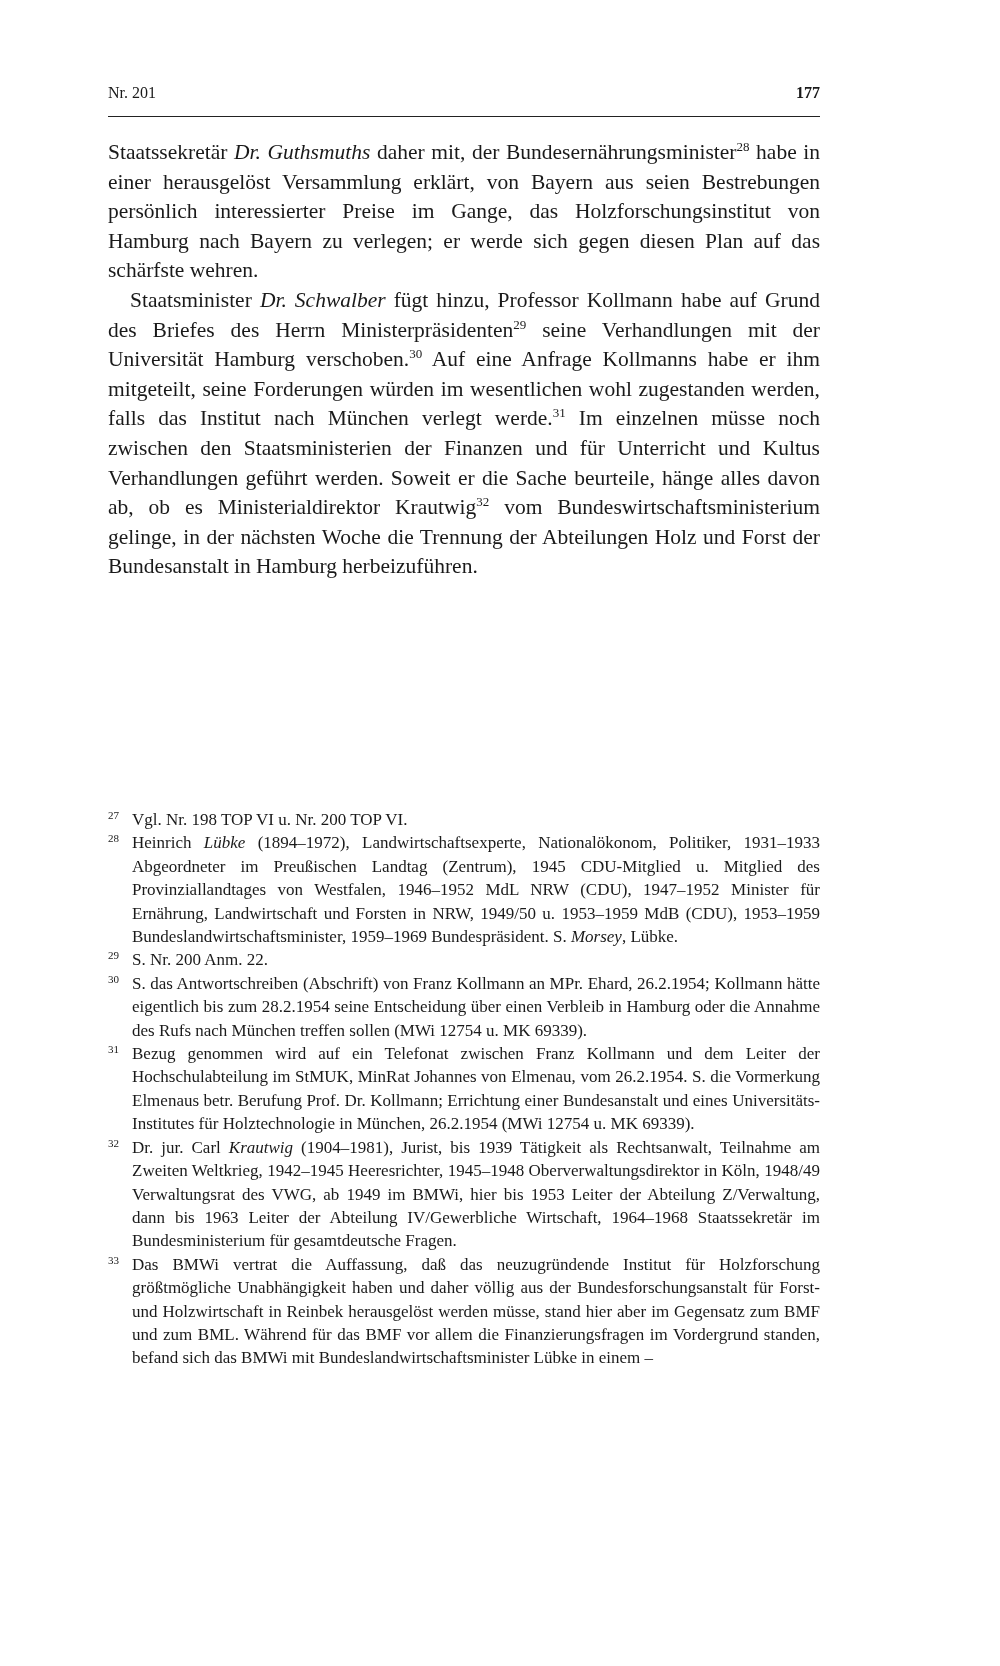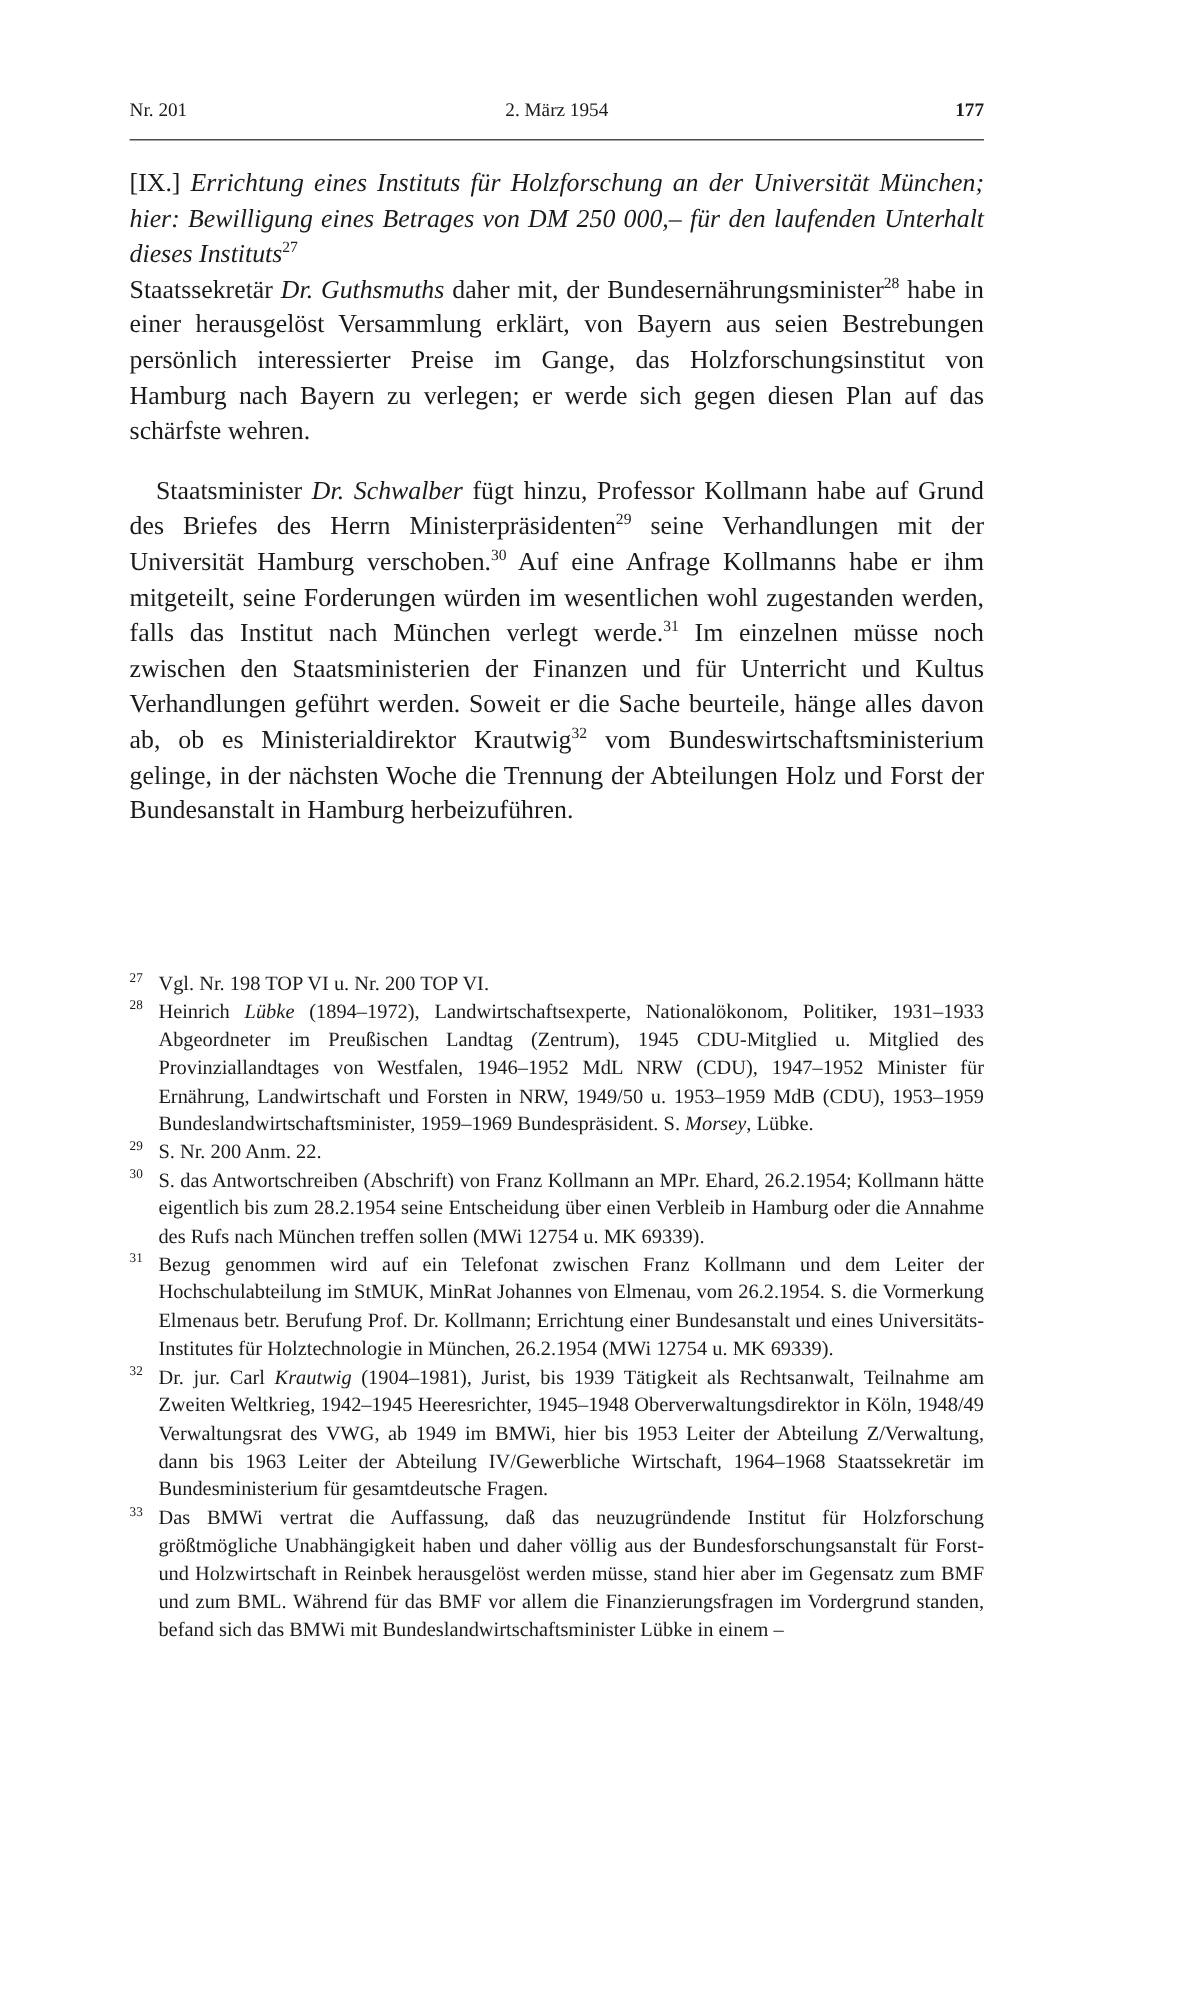--- a/index.html
+++ b/index.html
@@ -6,44 +6,39 @@
     body { width: 1000px; height: 1666px; position: relative; overflow: hidden;
       font-family: "Liberation Serif", "DejaVu Serif", serif; color: #1a1a1a; }
     .page { position: absolute; left: 108px; top: 0; width: 712px; }
     .header { position: absolute; top: 82px; left: 0; width: 712px; height: 34px;
       border-bottom: 1px solid #222; font-size: 16px; }
     .header .left { position: absolute; left: 0; top: 2px; }
     .header .center { position: absolute; left: 0; right: 0; top: 2px; text-align: center; }
     .header .right { position: absolute; right: 0; top: 2px; font-weight: bold; }
     .main { position: absolute; top: 138px; left: 0; width: 712px; font-size: 21.5px; line-height: 29.6px; text-align: justify; }
     .main p { margin: 0; }
-    .main .indent { text-indent: 22px; margin-top: 20px; }
+    .main .indent { text-indent: 22px; }
     .title { font-style: italic; }
     sup { font-size: 13px; line-height: 0; vertical-align: 8px; }
     .footnotes { position: absolute; top: 808px; left: 0; width: 712px; font-size: 17px; line-height: 23.4px; }
     .fn { position: relative; padding-left: 24px; text-align: justify; }
     .fn .num { position: absolute; left: 0; top: -4px; font-size: 11px; }
     em { font-style: italic; }
   </style>
 </head>
 <body>
 
 <div class="page">
 
   <div class="header">
     <span class="left">Nr. 201</span>
-    <span class="center">2. März 1954</span>
     <span class="right">177</span>
   </div>
 
   <div class="main">
-    <p>
-      <span>[IX.]</span>
-      <span class="title">Errichtung eines Instituts für Holzforschung an der Universität München; hier: Bewilligung eines Betrages von DM 250 000,– für den laufenden Unterhalt dieses Instituts</span><sup>27</sup>
-    </p>
     <p><span>Staatssekretär </span><em>Dr. Guthsmuths</em><span> daher mit, der Bundesernährungsminister</span><sup>28</sup><span> habe in einer herausgelöst Versammlung erklärt, von Bayern aus seien Bestrebungen persönlich interessierter Preise im Gange, das Holzforschungsinstitut von Hamburg nach Bayern zu verlegen; er werde sich gegen diesen Plan auf das schärfste wehren.</span></p>
     <p class="indent"><span>Staatsminister </span><em>Dr. Schwalber</em><span> fügt hinzu, Professor Kollmann habe auf Grund des Briefes des Herrn Ministerpräsidenten</span><sup>29</sup><span> seine Verhandlungen mit der Universität Hamburg verschoben.</span><sup>30</sup><span> Auf eine Anfrage Kollmanns habe er ihm mitgeteilt, seine Forderungen würden im wesentlichen wohl zugestanden werden, falls das Institut nach München verlegt werde.</span><sup>31</sup><span> Im einzelnen müsse noch zwischen den Staatsministerien der Finanzen und für Unterricht und Kultus Verhandlungen geführt werden. Soweit er die Sache beurteile, hänge alles davon ab, ob es Ministerialdirektor Krautwig</span><sup>32</sup><span> vom Bundeswirtschaftsministerium gelinge, in der nächsten Woche die Trennung der Abteilungen Holz und Forst der Bundesanstalt in Hamburg herbeizuführen.</span></p>
   </div>
 
   <div class="footnotes">
     <div class="fn"><span class="num">27</span><span>Vgl. Nr. 198 TOP VI u. Nr. 200 TOP VI.</span></div>
     <div class="fn"><span class="num">28</span><span>Heinrich </span><em>Lübke</em><span> (1894–1972), Landwirtschaftsexperte, Nationalökonom, Politiker, 1931–1933 Abgeordneter im Preußischen Landtag (Zentrum), 1945 CDU-Mitglied u. Mitglied des Provinziallandtages von Westfalen, 1946–1952 MdL NRW (CDU), 1947–1952 Minister für Ernährung, Landwirtschaft und Forsten in NRW, 1949/50 u. 1953–1959 MdB (CDU), 1953–1959 Bundeslandwirtschaftsminister, 1959–1969 Bundespräsident. S. </span><em>Morsey</em><span>, Lübke.</span></div>
     <div class="fn"><span class="num">29</span><span>S. Nr. 200 Anm. 22.</span></div>
     <div class="fn"><span class="num">30</span><span>S. das Antwortschreiben (Abschrift) von Franz Kollmann an MPr. Ehard, 26.2.1954; Kollmann hätte eigentlich bis zum 28.2.1954 seine Entscheidung über einen Verbleib in Hamburg oder die Annahme des Rufs nach München treffen sollen (MWi 12754 u. MK 69339).</span></div>
     <div class="fn"><span class="num">31</span><span>Bezug genommen wird auf ein Telefonat zwischen Franz Kollmann und dem Leiter der Hochschulabteilung im StMUK, MinRat Johannes von Elmenau, vom 26.2.1954. S. die Vormerkung Elmenaus betr. Berufung Prof. Dr. Kollmann; Errichtung einer Bundesanstalt und eines Universitäts-Institutes für Holztechnologie in München, 26.2.1954 (MWi 12754 u. MK 69339).</span></div>

